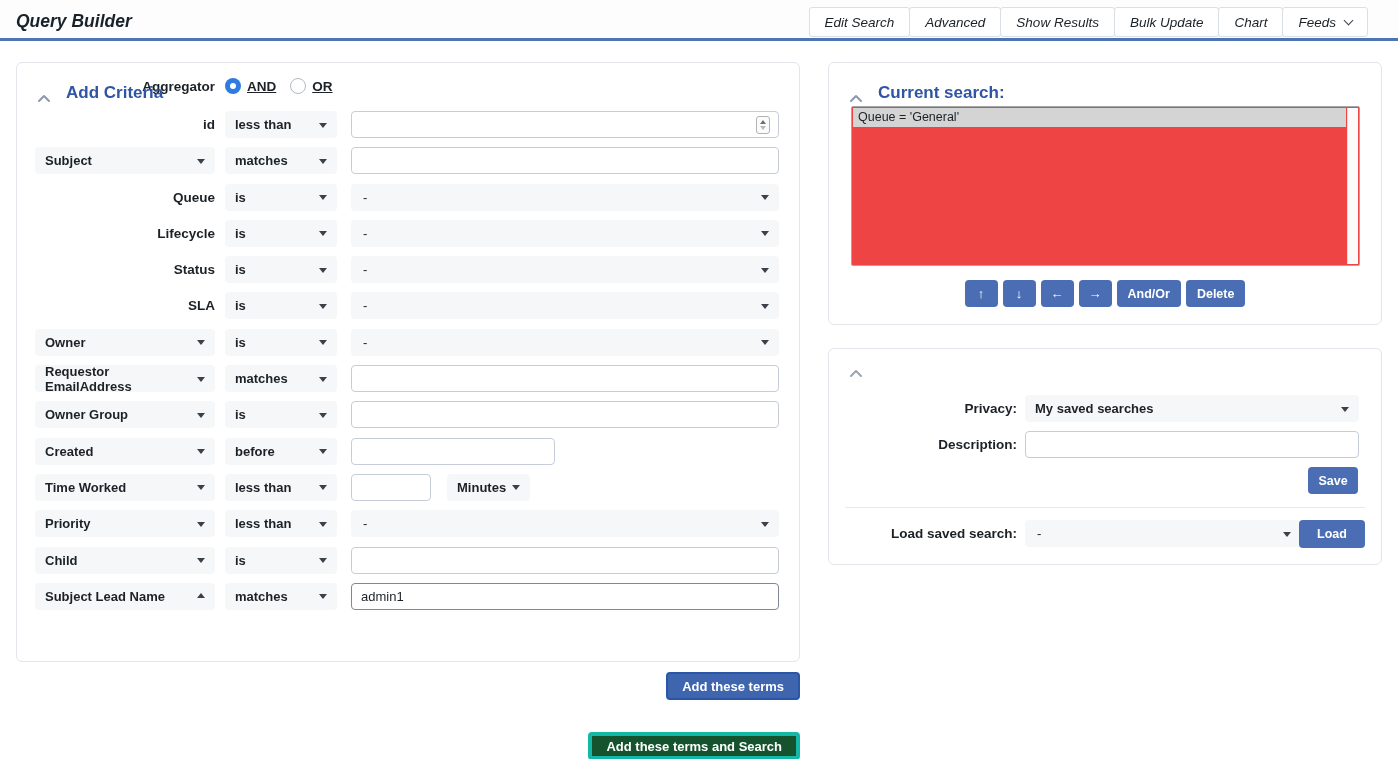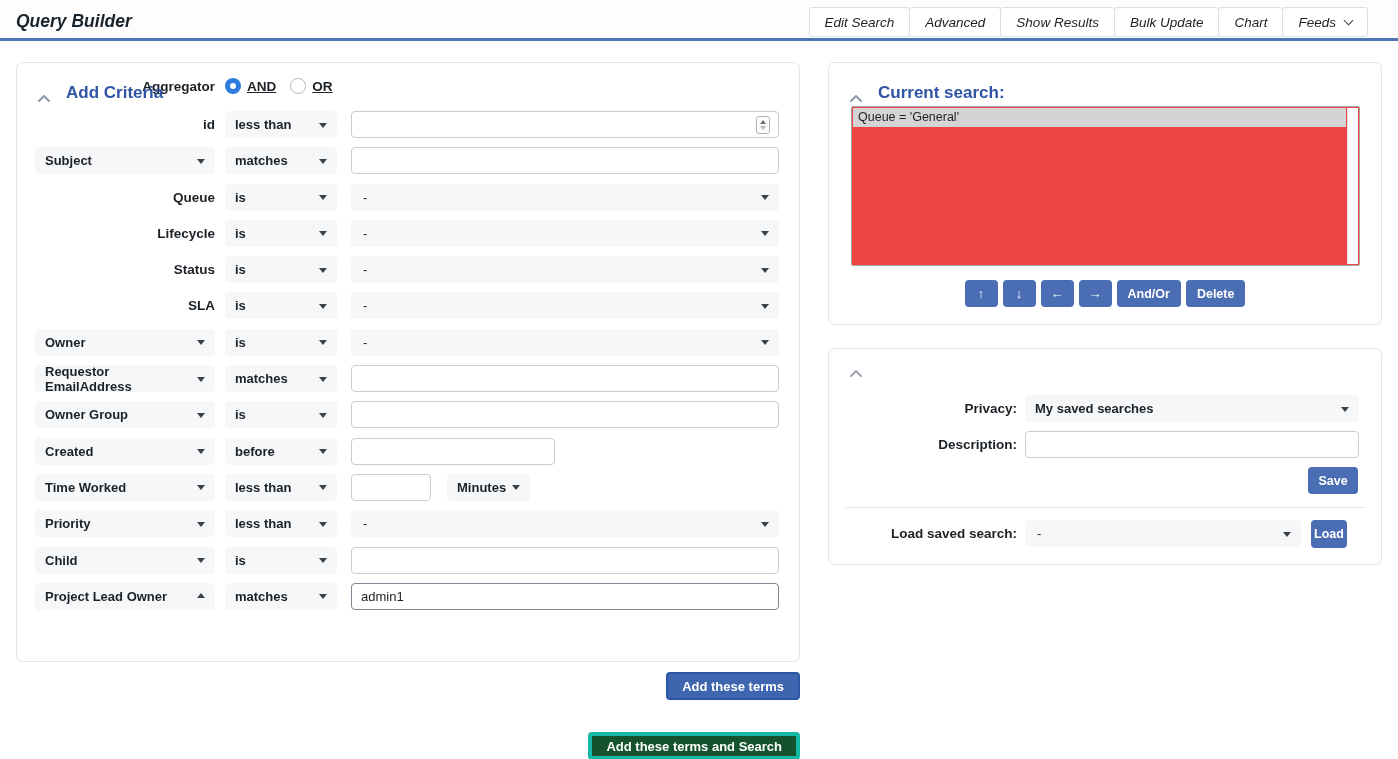--- a/index.html
+++ b/index.html
@@ -294,21 +294,21 @@
         <div class="sel op-sel">
           <span>is</span>
           <span class="caret"></span>
         </div>
         <div class="value-cell">
           <input class="inp full" style="">
         </div>
       </div>
       <div class="crit-row">
         <div class="sel field-sel">
-          <span>Project Lead Owner</span>
+          <span>Subject Lead Name</span>
           <span class="caret up"></span>
         </div>
         <div class="sel op-sel">
           <span>matches</span>
           <span class="caret"></span>
         </div>
         <div class="value-cell">
           <input class="inp full focused" value="admin1" style="">
         </div>
       </div>
@@ -362,17 +362,17 @@
 
   <button class="btn-blue" style="position:absolute;left:479px;top:118px;width:50px">Save</button>
 
   <div class="divider"></div>
 
   <div class="form-label" style="top:177px">Load saved search:</div>
   <div class="sel saved-sel" style="top:171px;width:276px;font-weight:400;padding-left:12px">
     <span>-</span>
     <span class="caret"></span>
   </div>
-  <button class="btn-blue" style="position:absolute;left:482px;top:171px;width:36px;height:28px">Load</button>
+  <button class="btn-blue" style="position:absolute;left:470px;top:171px;width:66px;height:28px">Load</button>
 </div>
 
 <button class="action-btn" id="btn-add-terms">Add these terms</button>
 <button class="action-btn" id="btn-add-terms-search">Add these terms and Search</button>
 
 </body></html>

